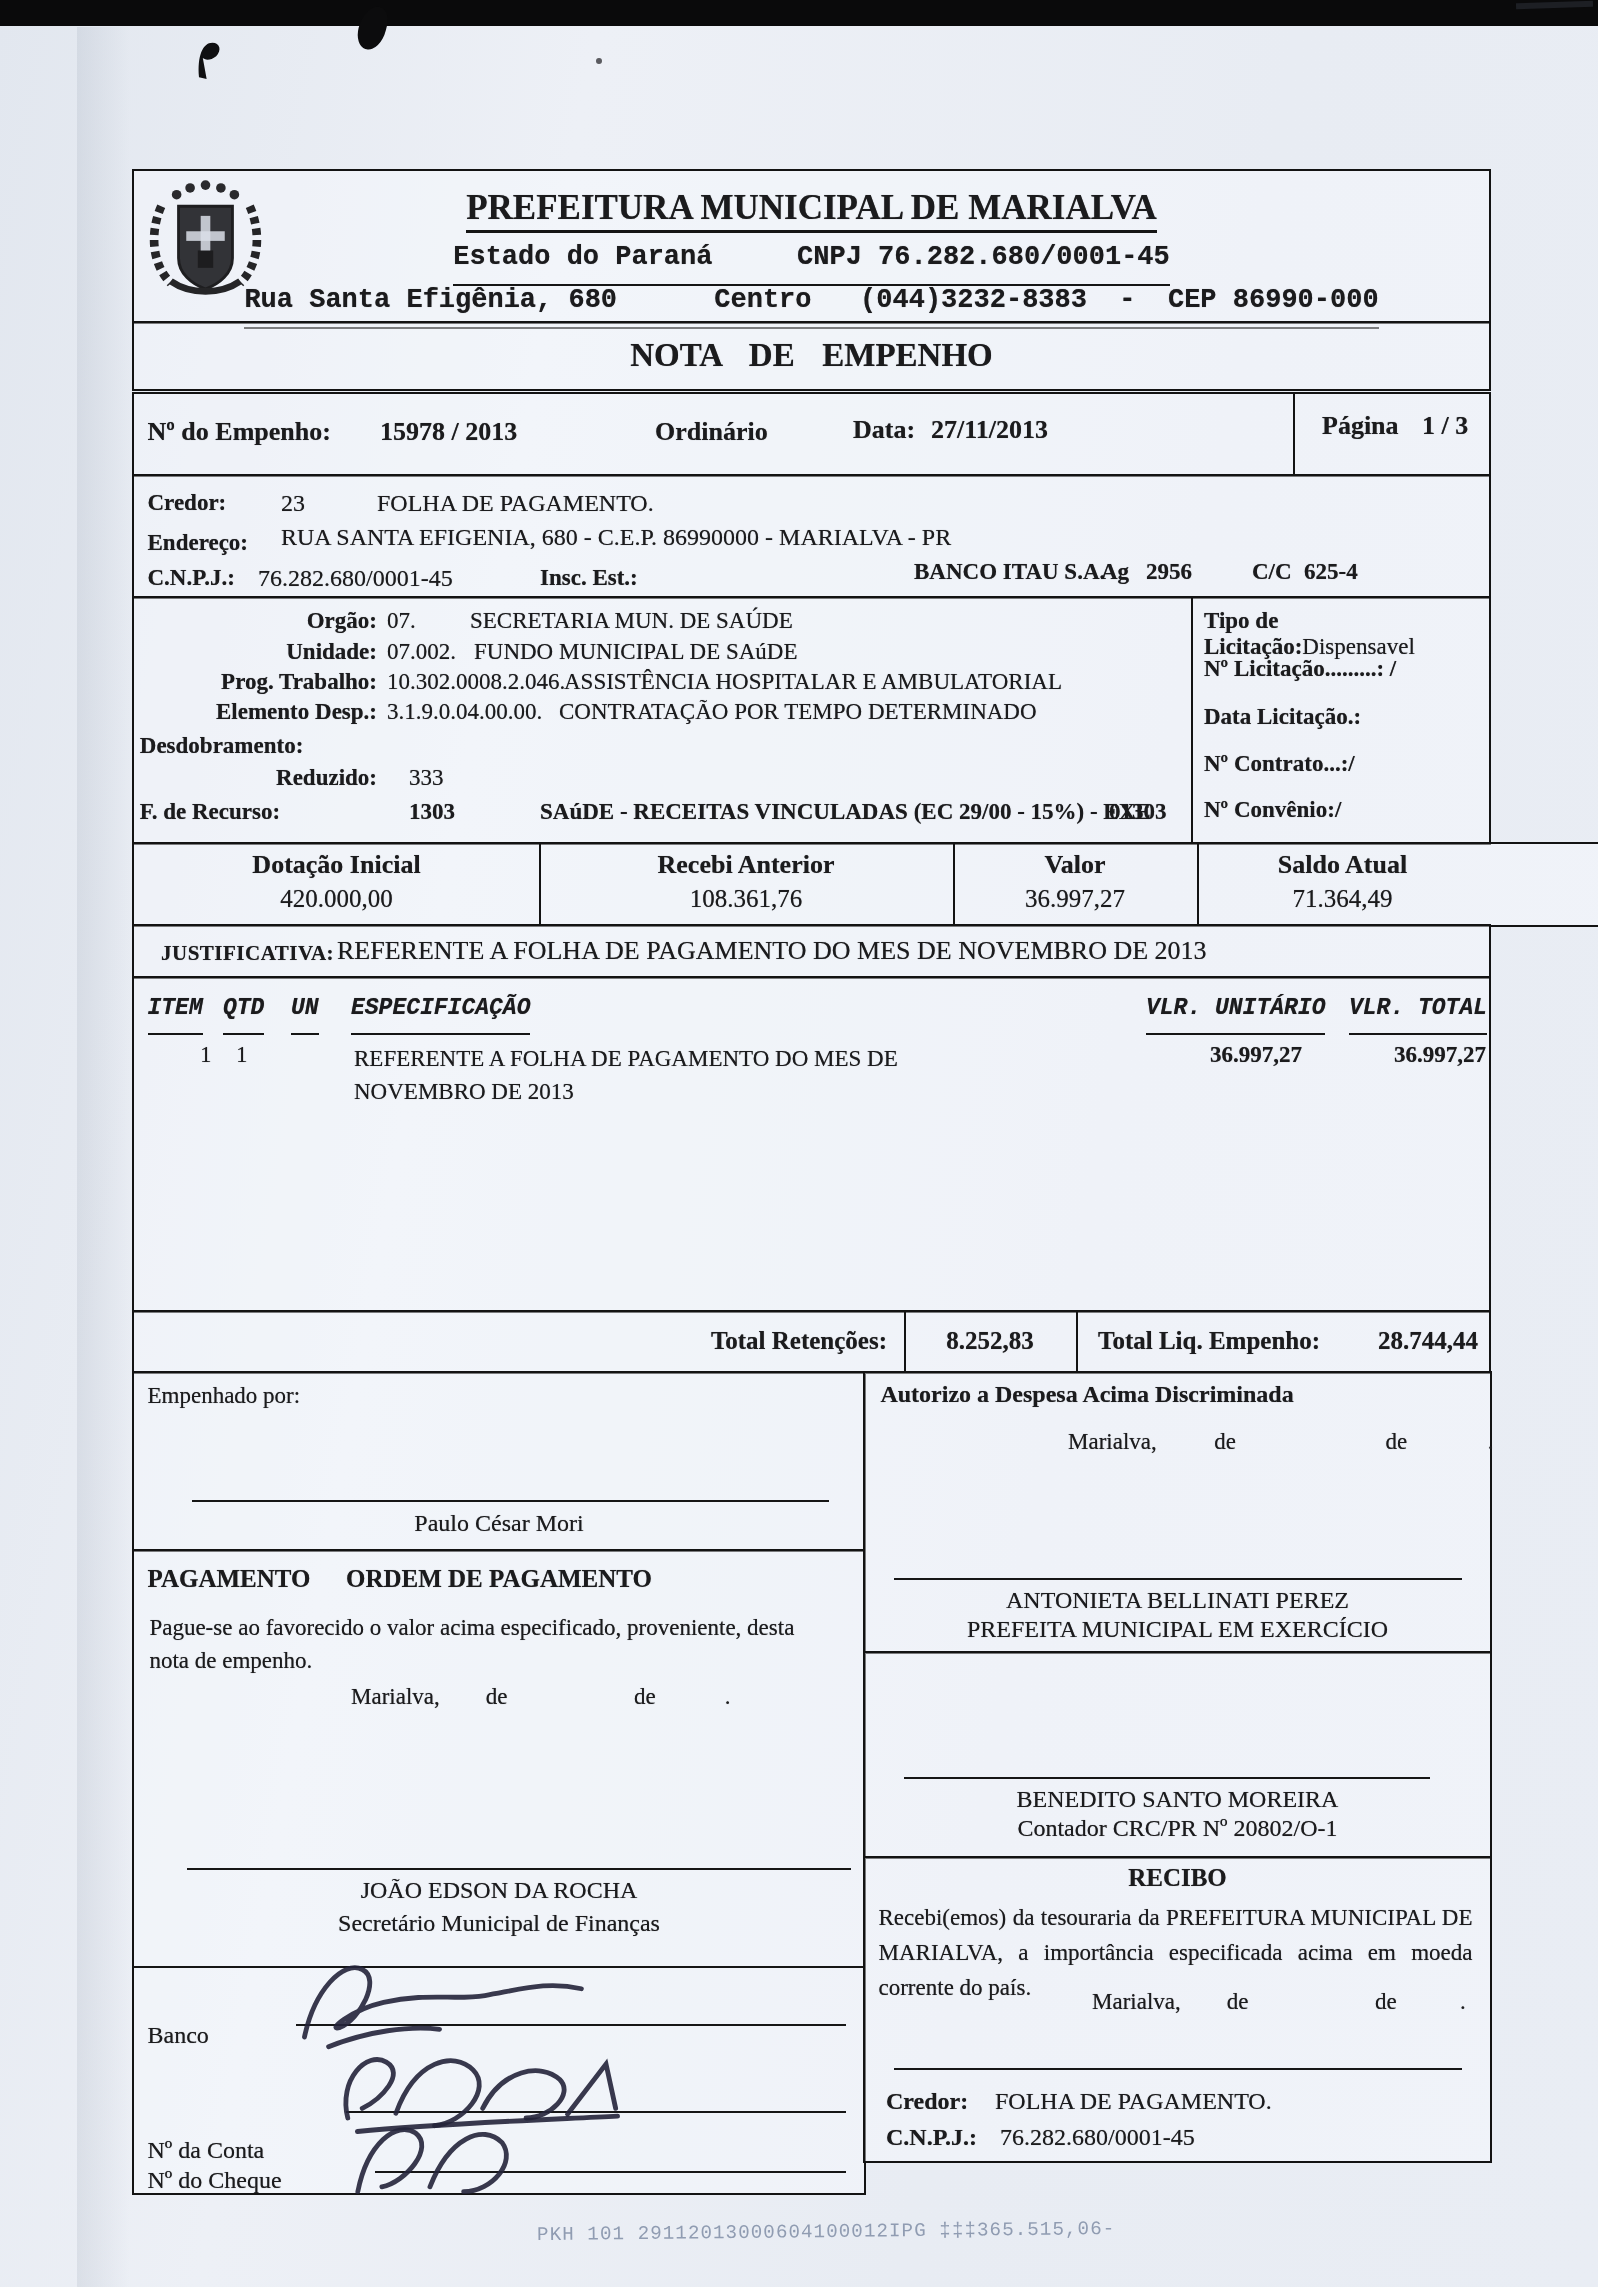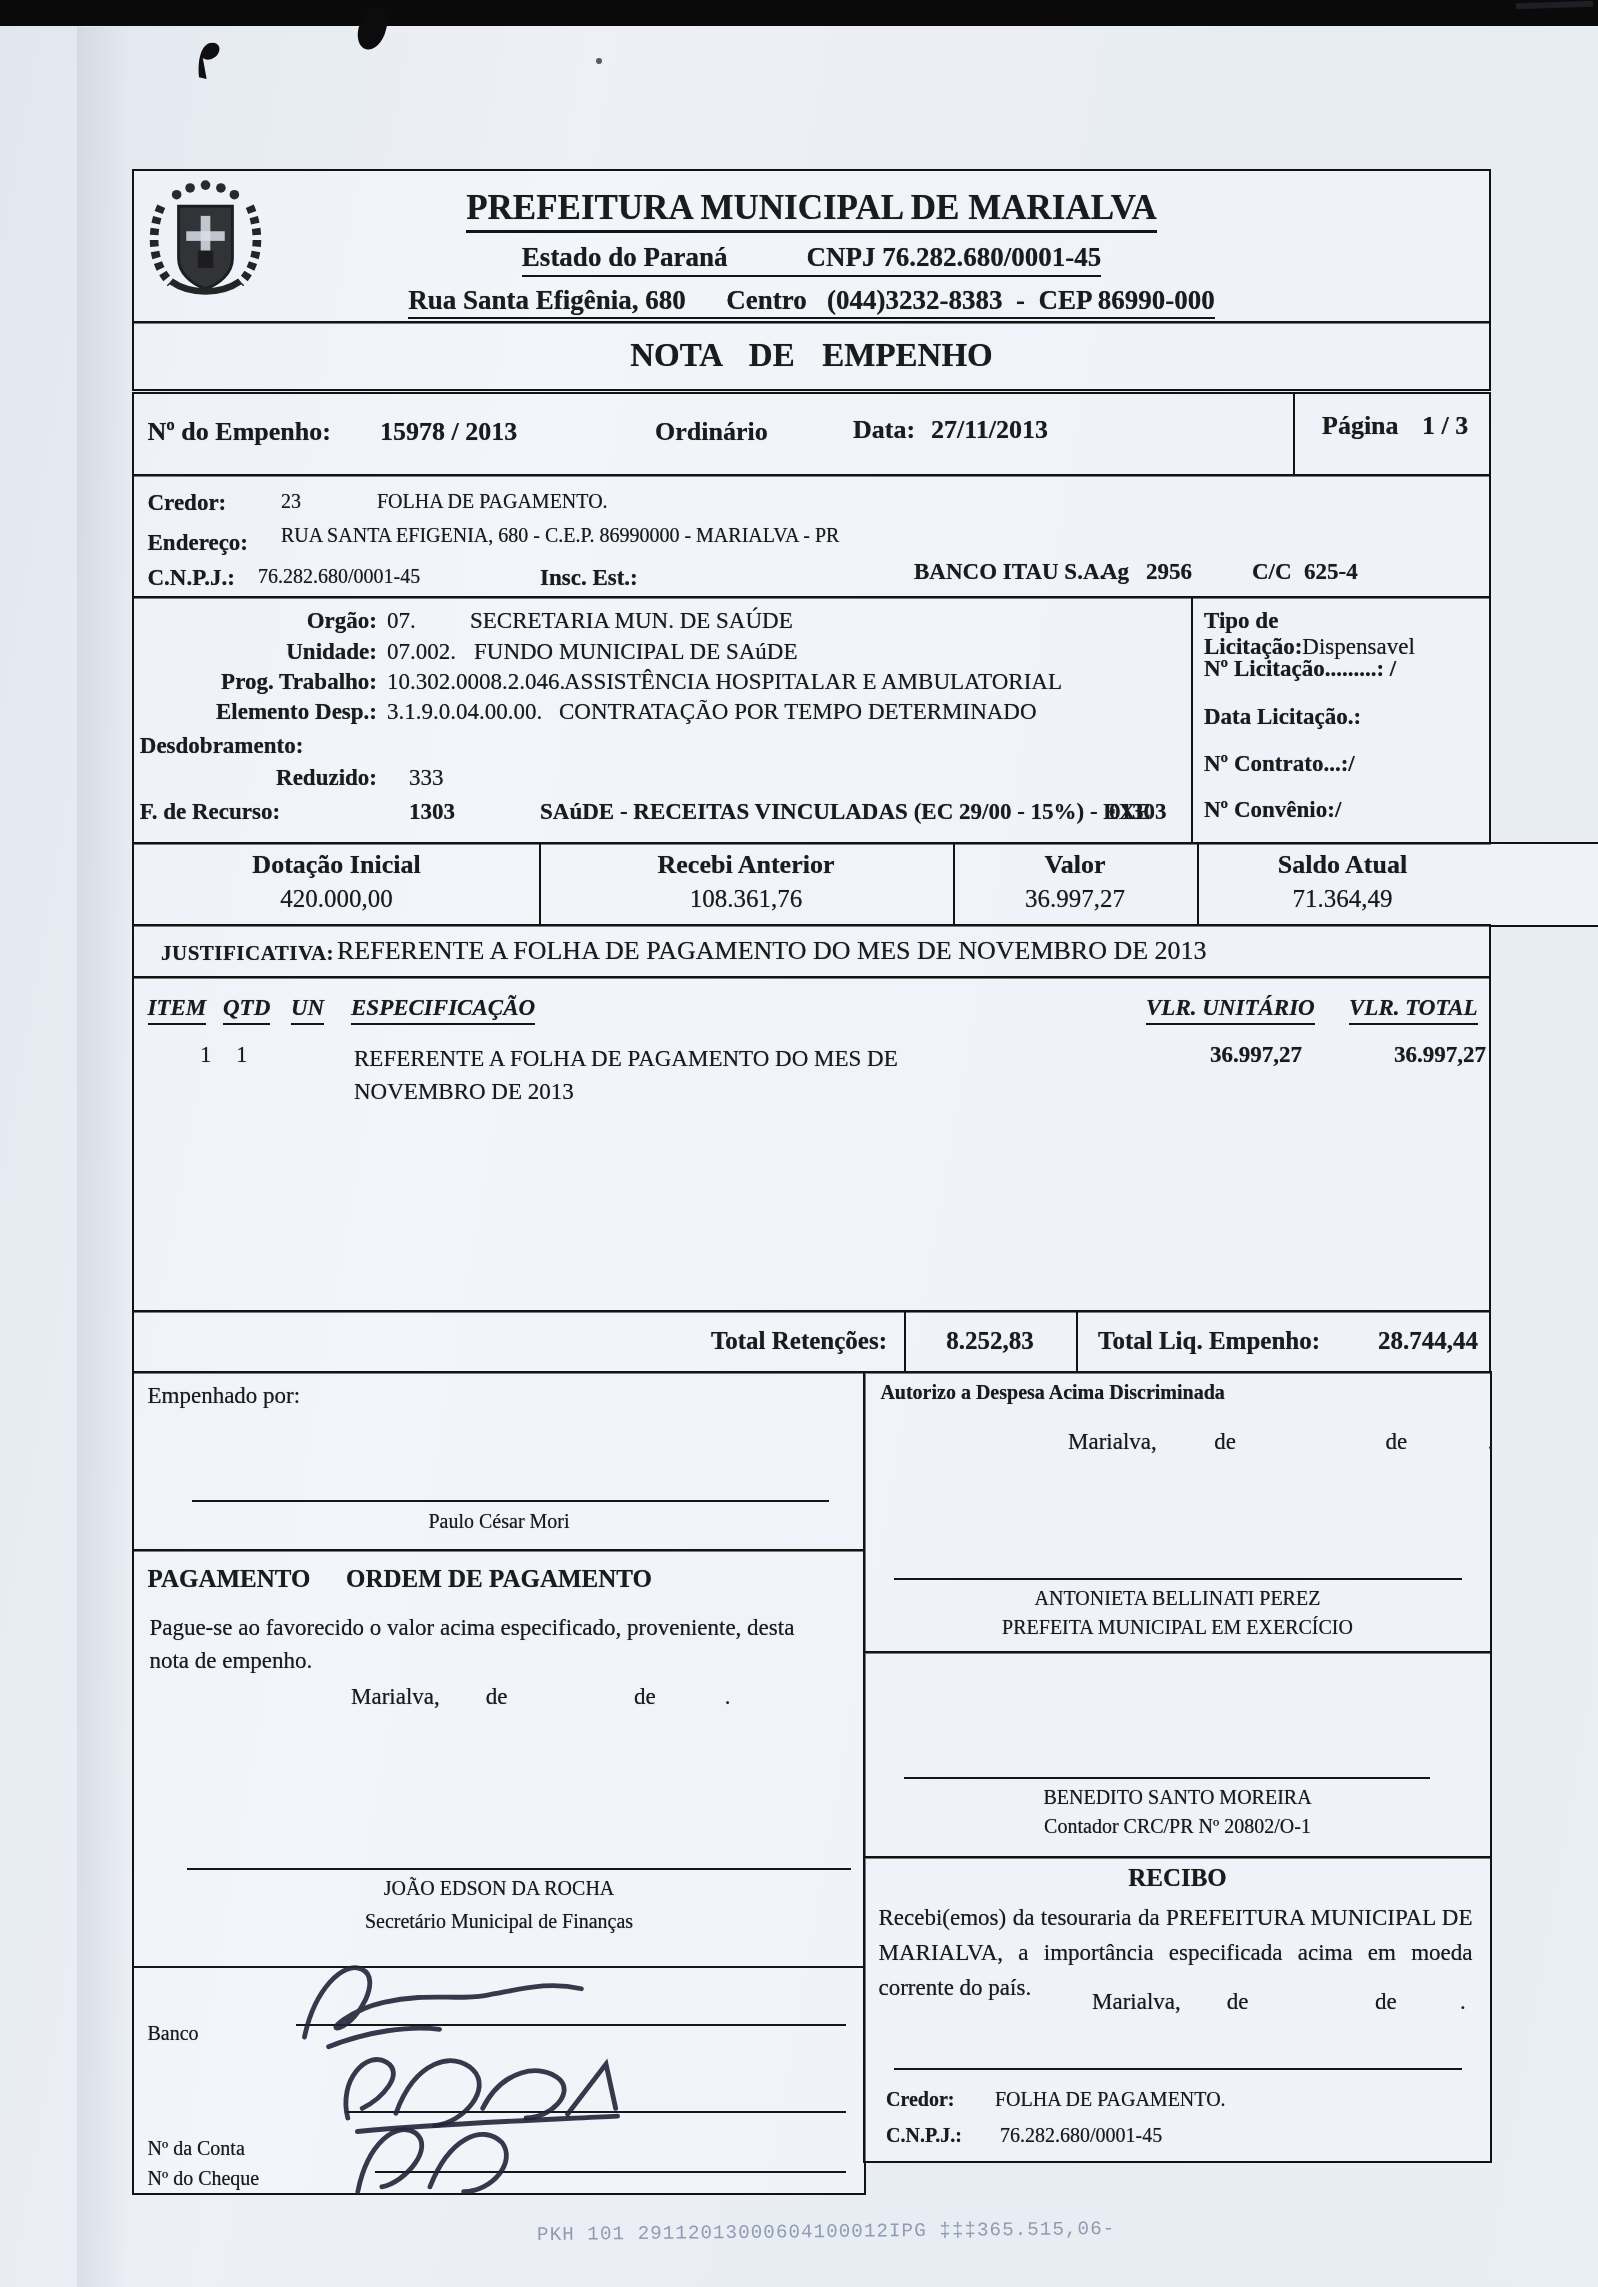--- a/index.html
+++ b/index.html
@@ -12,29 +12,29 @@
   .abs{position:absolute;}
   .sec{position:absolute;border:2.9px solid #131313;background:rgba(249,251,254,.45);box-sizing:border-box;}
   .ink{color:#1b1b1d;text-shadow:0 0 0.7px rgba(27,27,29,.65);}
   .b{font-weight:bold;}
   .i{font-style:italic;}
   .pre{white-space:pre;}
   .ctr{width:100%;text-align:center;}
   .vline{position:absolute;top:0;bottom:0;border-left:2.9px solid #131313;}
   .hline{position:absolute;border-top:2.9px solid #161616;}
   .sig{position:absolute;border-bottom:2.9px solid #161616;}
-  .u3{border-bottom:2.9px solid #151515;padding-bottom:2px;}
+  .u3{border-bottom:2.9px solid #151515;padding-bottom:12px;font-family:Liberation Mono, monospace;}
   .u4{border-bottom:3.9px solid #151515;padding-bottom:2.9px;}
   .scanbar{position:absolute;left:0;top:0;width:1599px;height:26px;background:#0a0a0b;}
   .stamp{
     font-family:"Liberation Mono", monospace;color:#8794ab;opacity:.9;
     letter-spacing:1px;transform:rotate(-0.6deg);font-size:19.3px;
   }
   .hand{stroke:#23233a;stroke-width:5;fill:none;stroke-linecap:round;opacity:.9;}
-  .f24{font-size:23px;} .f25{font-size:20px;} .f26{font-size:25px;} .f27{font-size:26px;}
+  .f24{font-size:23px;} .f25{font-size:24px;} .f26{font-size:25px;} .f27{font-size:26px;}
   .f22{font-size:21px;} .f28{font-size:27px;} .f34{font-size:33px;} .f36{font-size:35px;}
 </style>
 </head>
 <body>
 
 <div class="scanbar"></div>
 <div class="abs" style="left:359px;top:5.8px;width:27px;height:44px;background:#0c0c0d;border-radius:60% 40% 55% 45%;transform:rotate(14deg);"></div>
 <svg class="abs" style="left:193px;top:39px;" width="33" height="42" viewBox="0 0 34 44">
   <path d="M6 40 C4 18 10 4 20 4 C28 4 30 12 24 18 C18 23 12 22 10 20 L14 42 Z" fill="#101012"></path>
 </svg>

